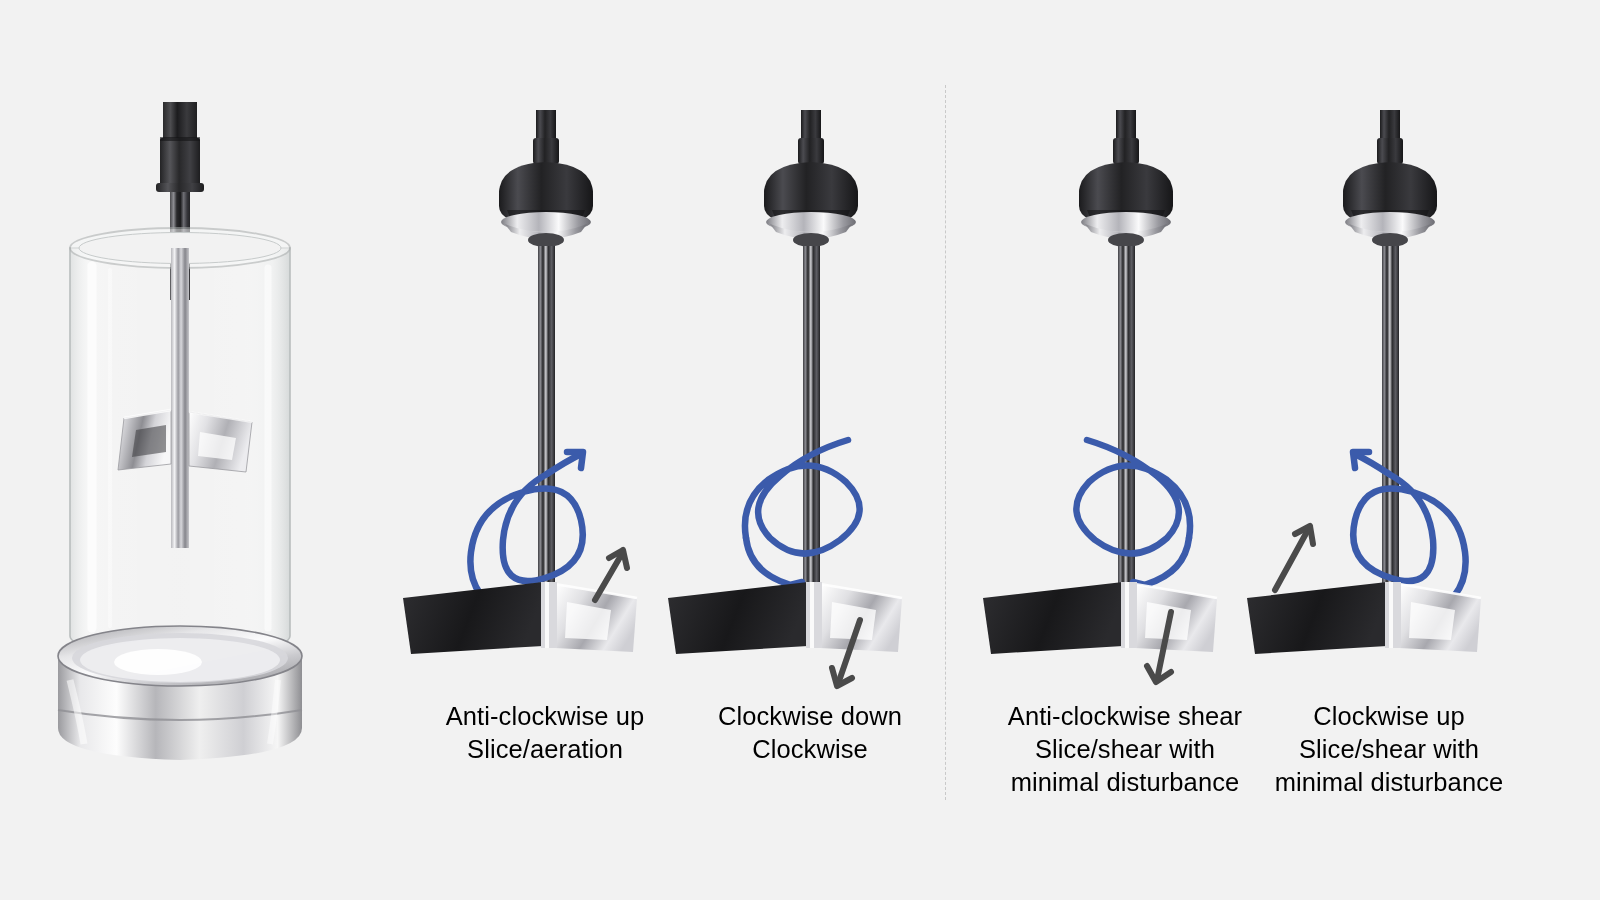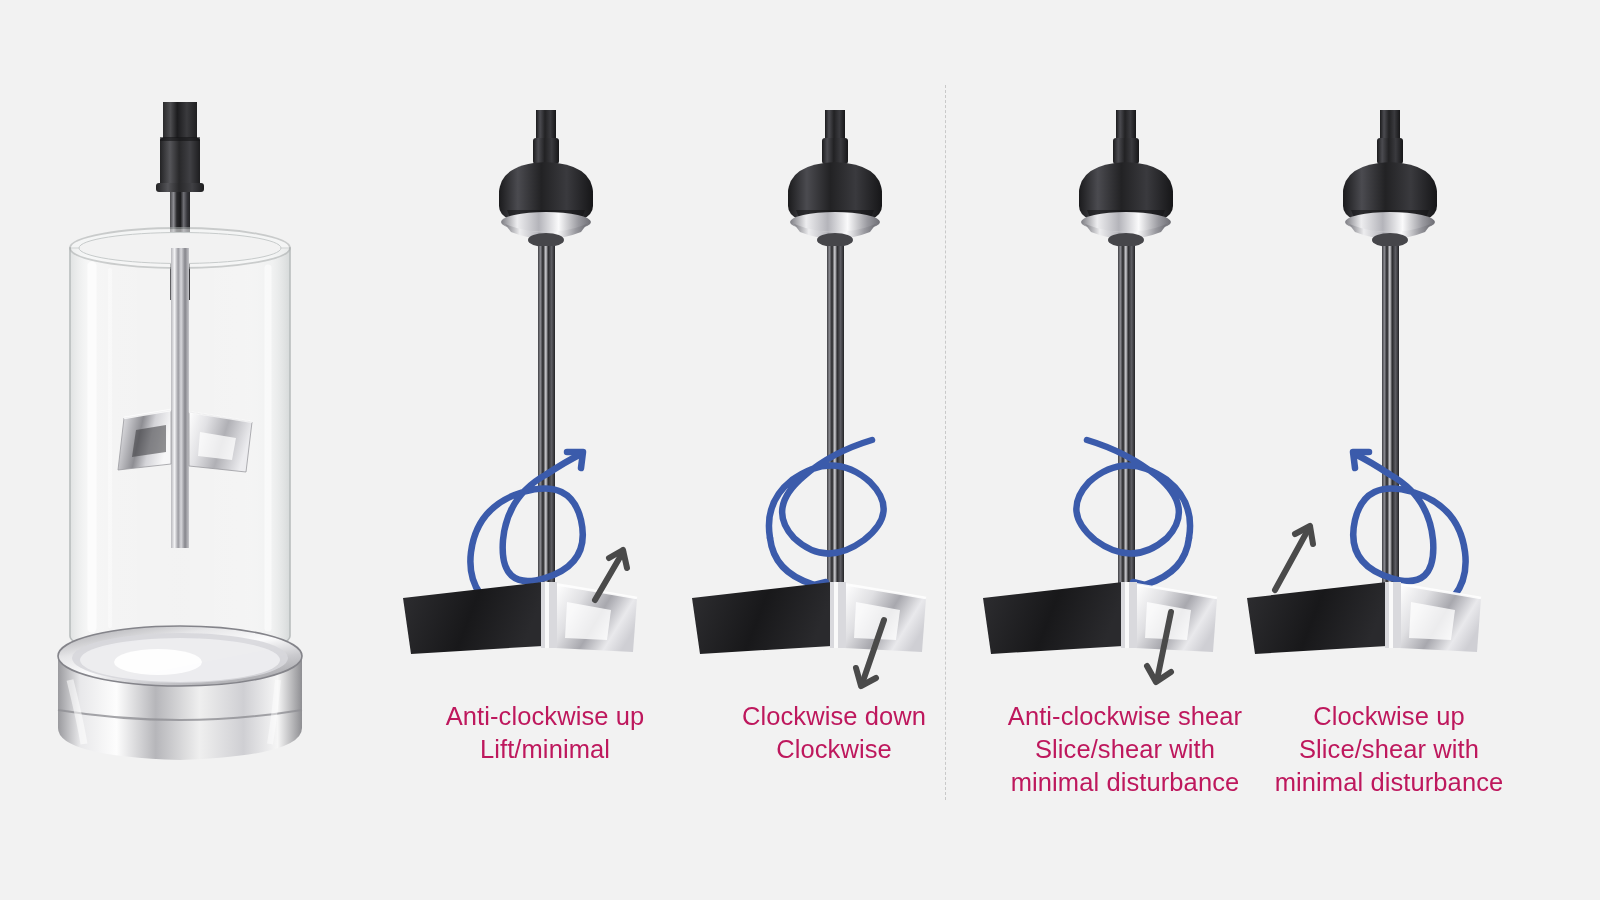--- a/index.html
+++ b/index.html
@@ -34,21 +34,21 @@
     top: 0;
     width: 300px;
     height: 600px;
   }
   .panel-caption {
     position: absolute;
     left: 0;
     top: 600px;
     width: 300px;
     text-align: center;
-    color: #be185d;
+    color: #000000;
     font-size: 25.5px;
     line-height: 1.29;
     letter-spacing: 0.1px;
   }
   .panel-caption .cap-line {
     display: block;
     white-space: nowrap;
   }
   .divider {
     position: absolute;
@@ -247,25 +247,25 @@
         <rect x="146" y="482" width="16" height="66" fill="#d9d9dd"></rect>
         <rect x="150" y="482" width="4" height="66" fill="#ffffff" opacity="0.85"></rect>
       </g>
       <g>
         <path d="M200 500 L228 452" fill="none" stroke="#4a4a4a" stroke-width="6" stroke-linecap="round"></path>
         <path d="M228 450 L214 458 M228 450 L232 468" fill="none" stroke="#4a4a4a" stroke-width="6" stroke-linecap="round" stroke-linejoin="round"></path>
       </g>
     </svg>
     <div class="panel-caption">
       <span class="cap-line">Anti-clockwise up</span>
-      <span class="cap-line">Lift/minimal</span>
+      <span class="cap-line">Slice/aeration</span>
     </div>
   </div>
 
-  <div class="panel" style="left:684px;">
+  <div class="panel" style="left:660px;">
     <svg class="panel-art" viewBox="0 0 300 600">
       <g>
         <rect x="141" y="10" width="20" height="30" fill="url(#p1domeA)"></rect>
         <rect x="138" y="38" width="26" height="26" rx="3" fill="url(#p1domeA)"></rect>
         <path d="M104 94 Q104 64 151 62 Q198 64 198 94 L198 106 Q198 124 151 126 Q104 124 104 106 Z" fill="url(#p1domeA)"></path>
         <ellipse cx="151" cy="92" rx="47" ry="20" fill="url(#p1domeA)"></ellipse>
         <path d="M112 110 L190 110 L186 120 L116 120 Z" fill="#121214" opacity="0.55"></path>
         <ellipse cx="151" cy="122" rx="45" ry="10" fill="url(#p1ring)"></ellipse>
         <path d="M110 124 Q151 140 192 124 L186 132 Q151 146 116 132 Z" fill="url(#p1ring)"></path>
         <ellipse cx="151" cy="140" rx="18" ry="7" fill="#46464a"></ellipse>

